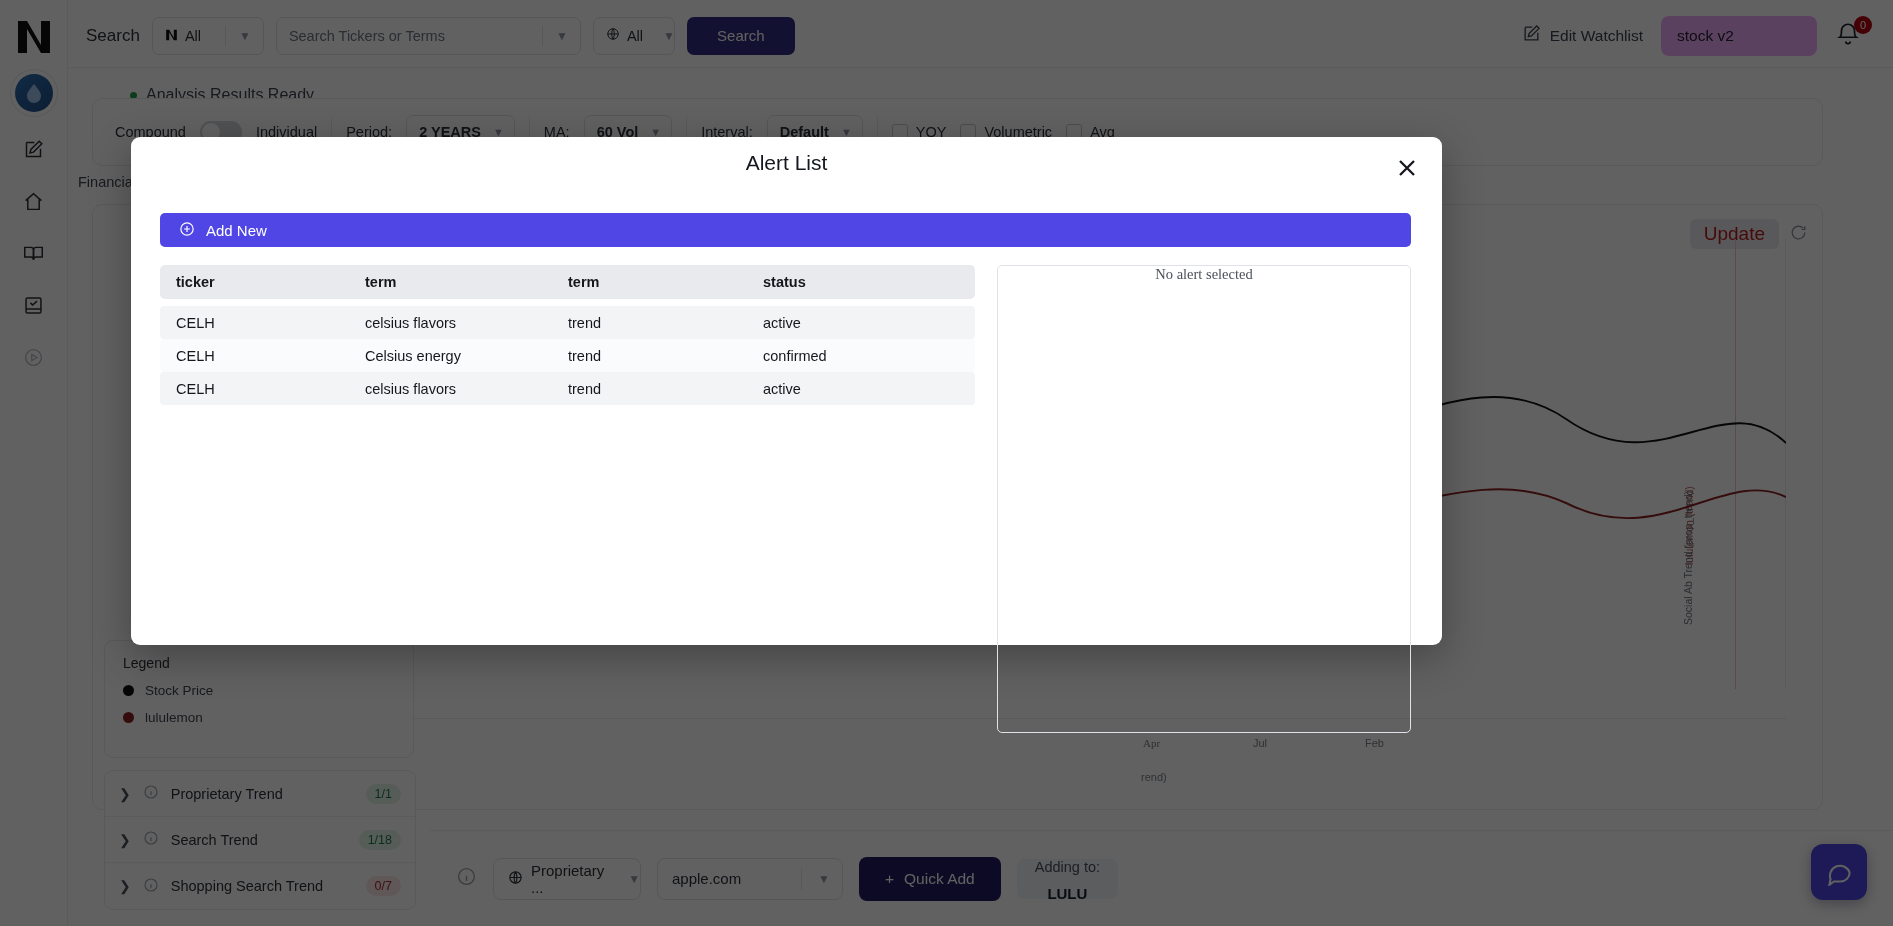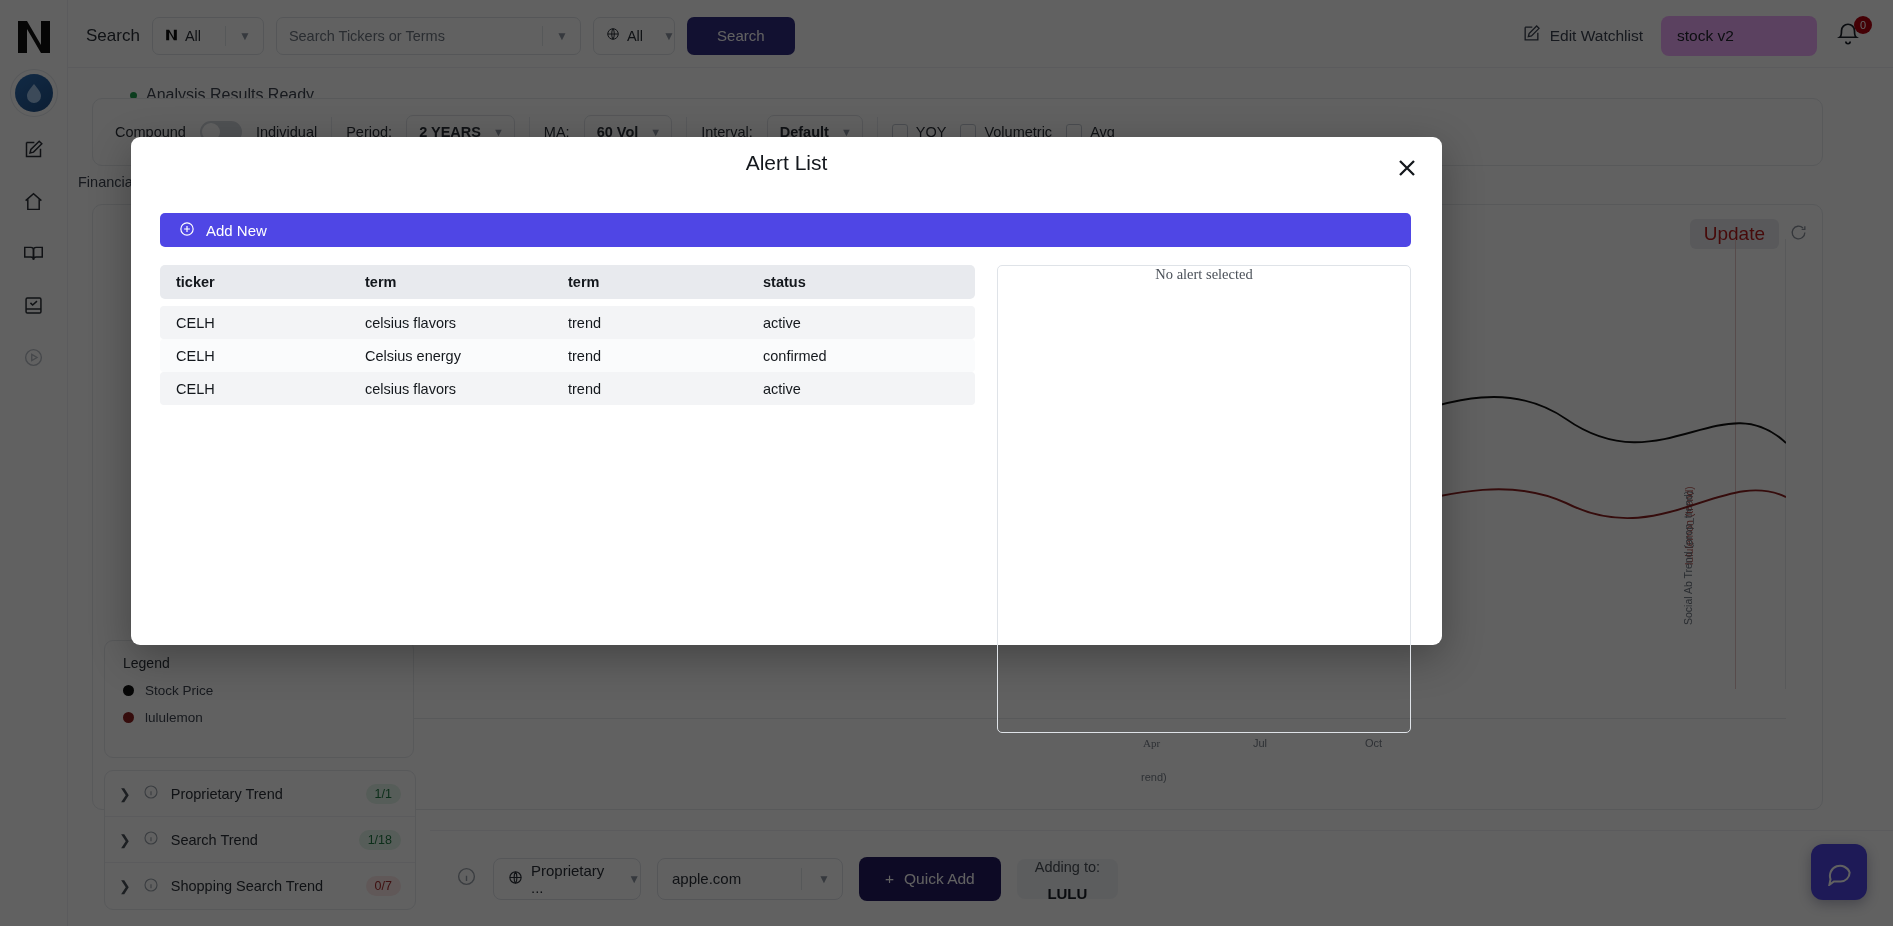--- a/index.html
+++ b/index.html
@@ -381,21 +381,21 @@
 
       <div class="series">
         <svg width="100%" height="100%" viewBox="0 0 1540 400" preserveAspectRatio="none">
           <path d="M0 300 C120 280 220 330 340 250 C470 170 560 300 700 240 C820 190 900 120 1010 160 C1120 200 1230 90 1330 150 C1420 205 1480 120 1540 170" fill="none" stroke="#111" stroke-width="1.6"></path>
           <path d="M0 340 C120 320 220 350 340 300 C470 240 560 330 700 290 C820 250 900 200 1010 230 C1120 260 1230 180 1330 220 C1420 260 1480 190 1540 215" fill="none" stroke="#8c2020" stroke-width="1.6"></path>
         </svg>
       </div>
 
       <div class="xtick" style="left:1050px;font-family:Liberation Serif, serif;">Apr</div>
       <div class="xtick" style="left:1160px;">Jul</div>
-      <div class="xtick" style="left:1272px;">Oct</div>
+      <div class="xtick" style="left:1272px;">Feb</div>
       <div class="xtick" style="left:1048px; bottom:26px;">rend)</div>
     </div>
 
     <div class="legend-box">
       <div class="legend-title">Legend</div>
       <div class="legend-row">
         <span class="lg-dot" style="background:#111"></span>
         <span>Stock Price</span>
       </div>
       <div class="legend-row">

